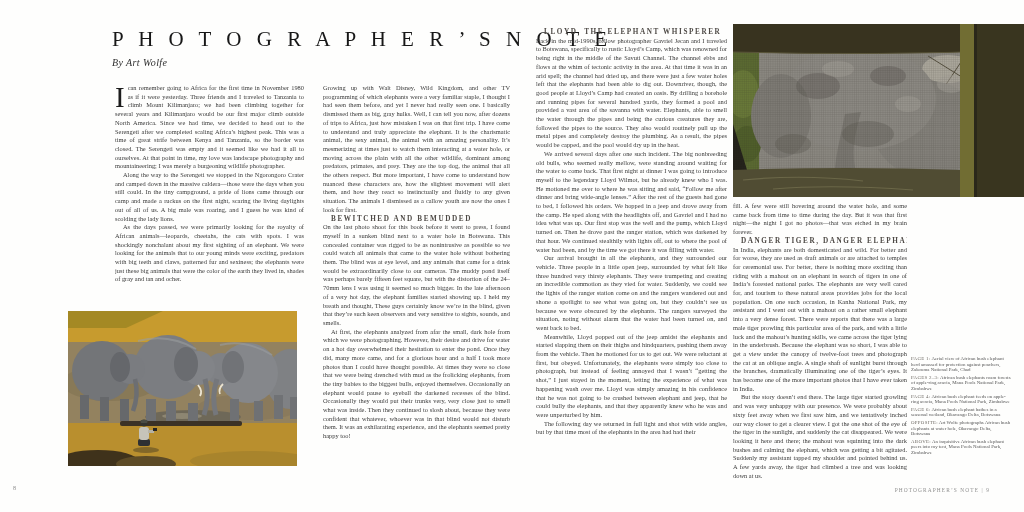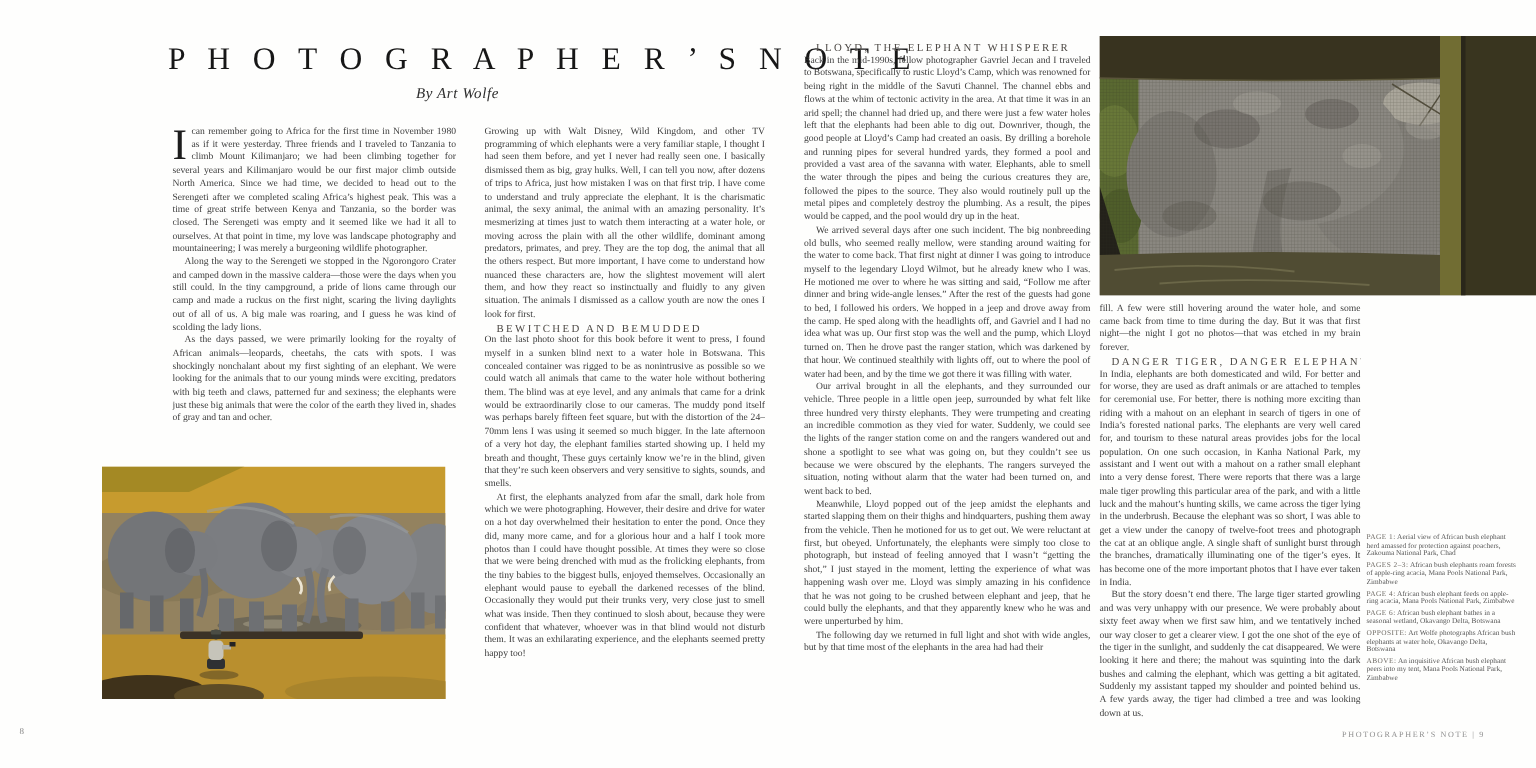--- a/index.html
+++ b/index.html
@@ -7,38 +7,38 @@
     position:relative;width:1024px;height:512px;background:#fefefdff;
     background:#fefefd;overflow:hidden;
     font-family:"Liberation Serif", serif;color:#3b3b3b;
   }
   
   .title{
     position:absolute;left:112px;top:27px;width:386px;text-align:center;
     font-size:21px;letter-spacing:5px;color:#171717;white-space:nowrap;
   }
   .byline{
-    position:absolute;left:112px;top:57px;width:386px;text-align:center;
+    position:absolute;left:112px;top:57px;width:386px;text-align:left;
     font-style:italic;font-size:10px;color:#2e2e2e;letter-spacing:.4px;
   }
   
   .col{position:absolute;overflow:hidden;text-align:justify;
        font-size:6.4px;line-height:8.7px;color:#3b3b3b;}
   .col p{margin:0;text-indent:8px;}
   .col p.first{text-indent:0;}
   .col1{left:115px;top:84px;width:189px;height:224px;}
   .col2{left:323px;top:84px;width:187px;height:384px;}
   .col3{left:536px;top:28px;width:191px;height:456px;}
   .col4{left:733px;top:202px;width:174px;height:282px;}
   .dropcap{
     float:left;font-size:29px;line-height:24px;padding:1px 3px 0 0;color:#1d1d1d;
   }
   .sec-heading{
     margin:6px 0 3px 0;text-indent:0;font-size:7.2px;letter-spacing:1.6px;
-    color:#4e4a46;white-space:nowrap;
+    color:#4e4a46;white-space:nowrap;font-weight:bold;
   }
   .sec-heading.top{margin-top:0;}
   
   .photo{position:absolute;display:block;}
   .photo svg{display:block;width:100%;height:100%;}
   .photo-left{left:68px;top:311px;width:229px;height:155px;}
   .photo-right{left:733px;top:24px;width:291px;height:173px;}
   
   .captions{
     position:absolute;left:911px;top:356px;width:100px;

